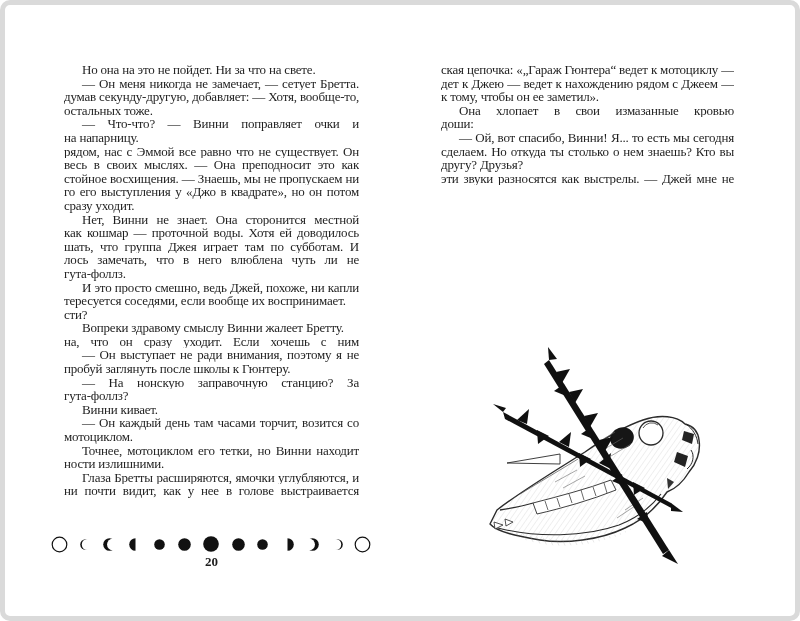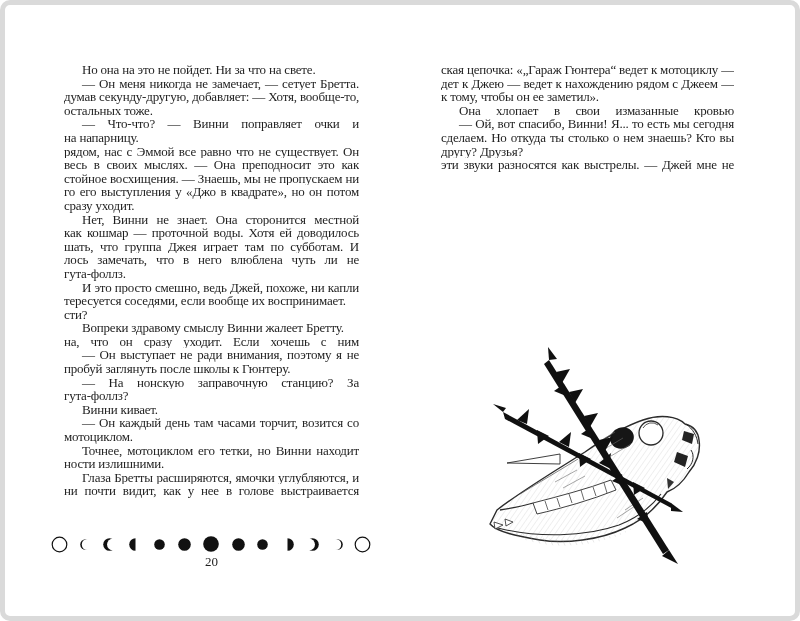--- a/index.html
+++ b/index.html
@@ -39,21 +39,21 @@
   }
   .line.indent{text-indent:18px;}
   .line i{font-style:italic;}
   .moon-row{
     position:absolute;left:51px;top:534px;width:320px;height:20px;
     display:flex;justify-content:space-between;align-items:center;
   }
   .moon-row span{display:inline-flex;align-items:center;}
   .page-number{
     position:absolute;left:64px;top:554px;width:295px;
-    text-align:center;font-size:13px;line-height:16px;color:#1e1e1e;
+    text-align:center;font-size:13px;line-height:16px;color:#1e1e1e;font-weight:bold;
   }
   .illustration{position:absolute;left:465px;top:332px;}
 </style>
 </head>
 <body>
 
 <div class="sheet">
 
   <div class="text-col" id="left-col">
       <div class="line indent para-end">Но она на это не пойдет. Ни за что на свете.</div>
@@ -88,20 +88,21 @@
       <div class="line para-end">ности излишними.</div>
       <div class="line indent">Глаза Бретты расширяются, ямочки углубляются, и Вин-</div>
       <div class="line">ни почти видит, как у нее в голове выстраивается логиче-</div>
     </div>
 
   <div class="text-col" id="right-col">
       <div class="line">ская цепочка: «„Гараж Гюнтера“ ведет к мотоциклу — ве-</div>
       <div class="line">дет к Джею — ведет к нахождению рядом с Джеем — ведет</div>
       <div class="line para-end">к тому, чтобы он ее заметил».</div>
       <div class="line indent">Она хлопает в свои измазанные кровью васильковые ла-</div>
+      <div class="line para-end">доши:</div>
       <div class="line indent">— Ой, вот спасибо, Винни! Я... то есть мы сегодня же это</div>
       <div class="line">сделаем. Но откуда ты столько о нем знаешь? Кто вы друг</div>
       <div class="line para-end">другу? Друзья?</div>
       <div class="line para-end">эти звуки разносятся как выстрелы. — Джей мне не друг.</div>
     </div>
 
   <div class="moon-row" id="moon-row">
       <span>
         <svg width="17" height="17" viewBox="0 0 17 17">
           <circle cx="8.5" cy="8.5" r="7.3" fill="none" stroke="#111111" stroke-width="1.2"></circle>

